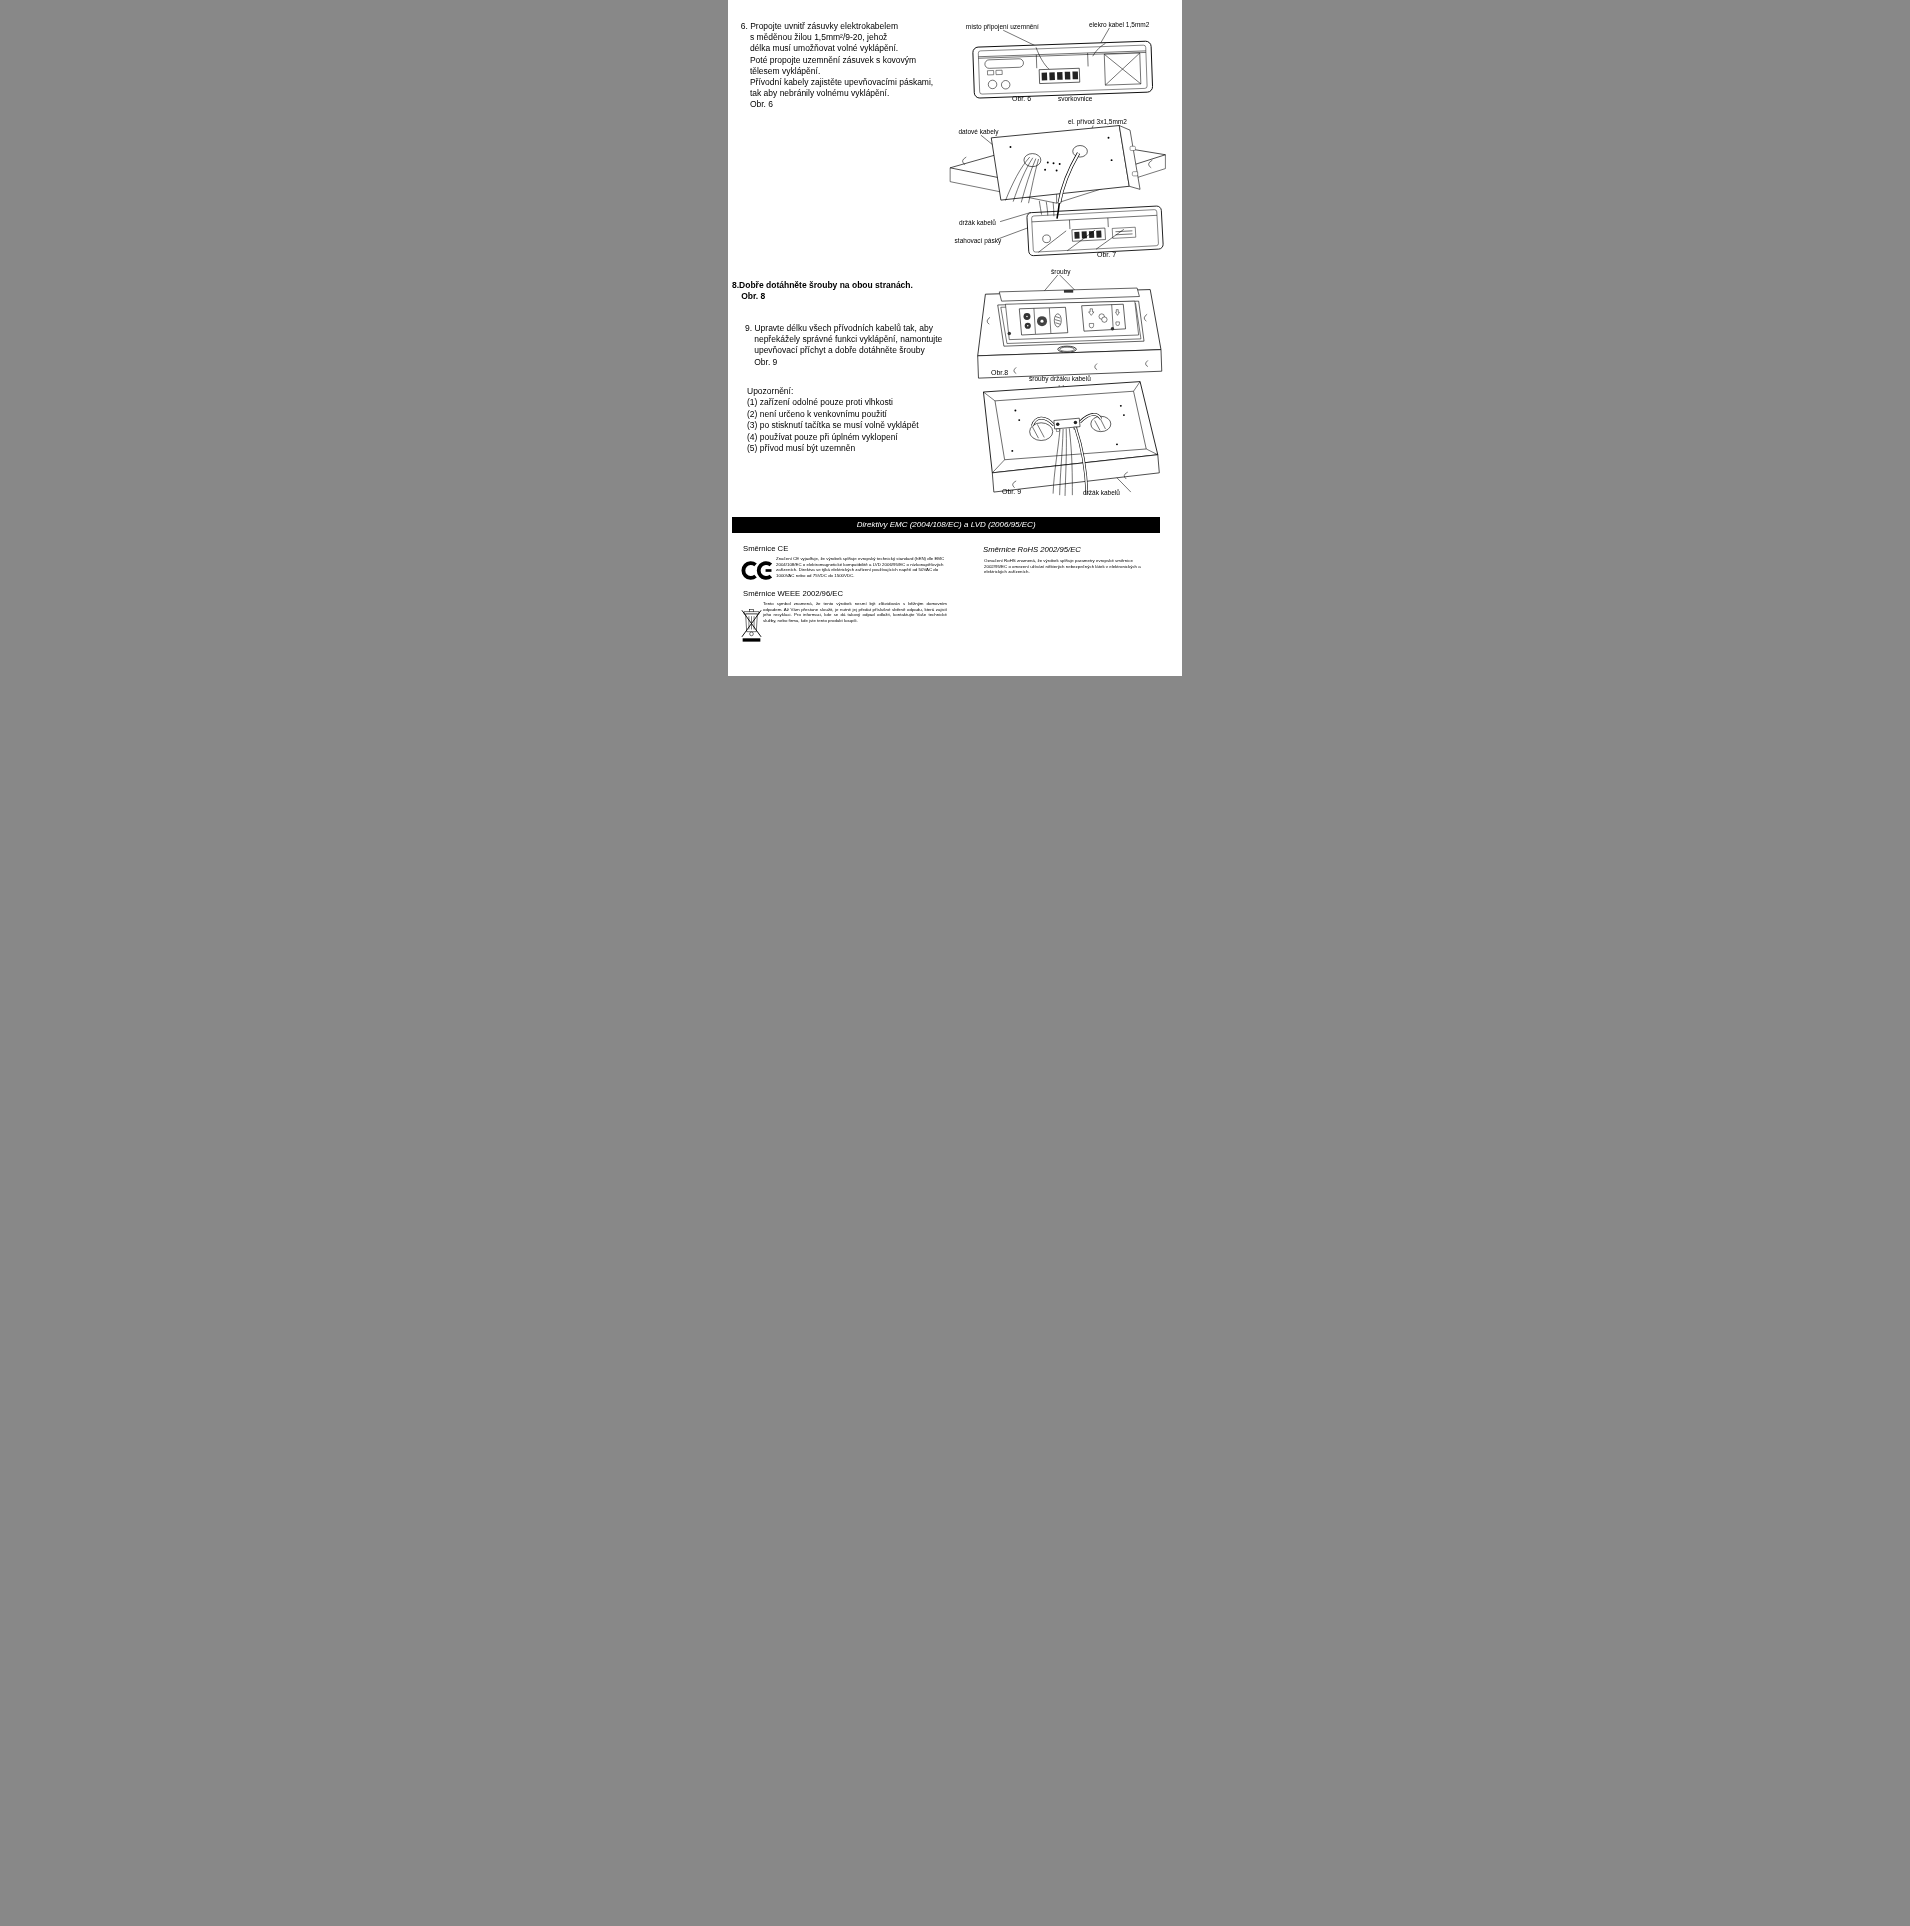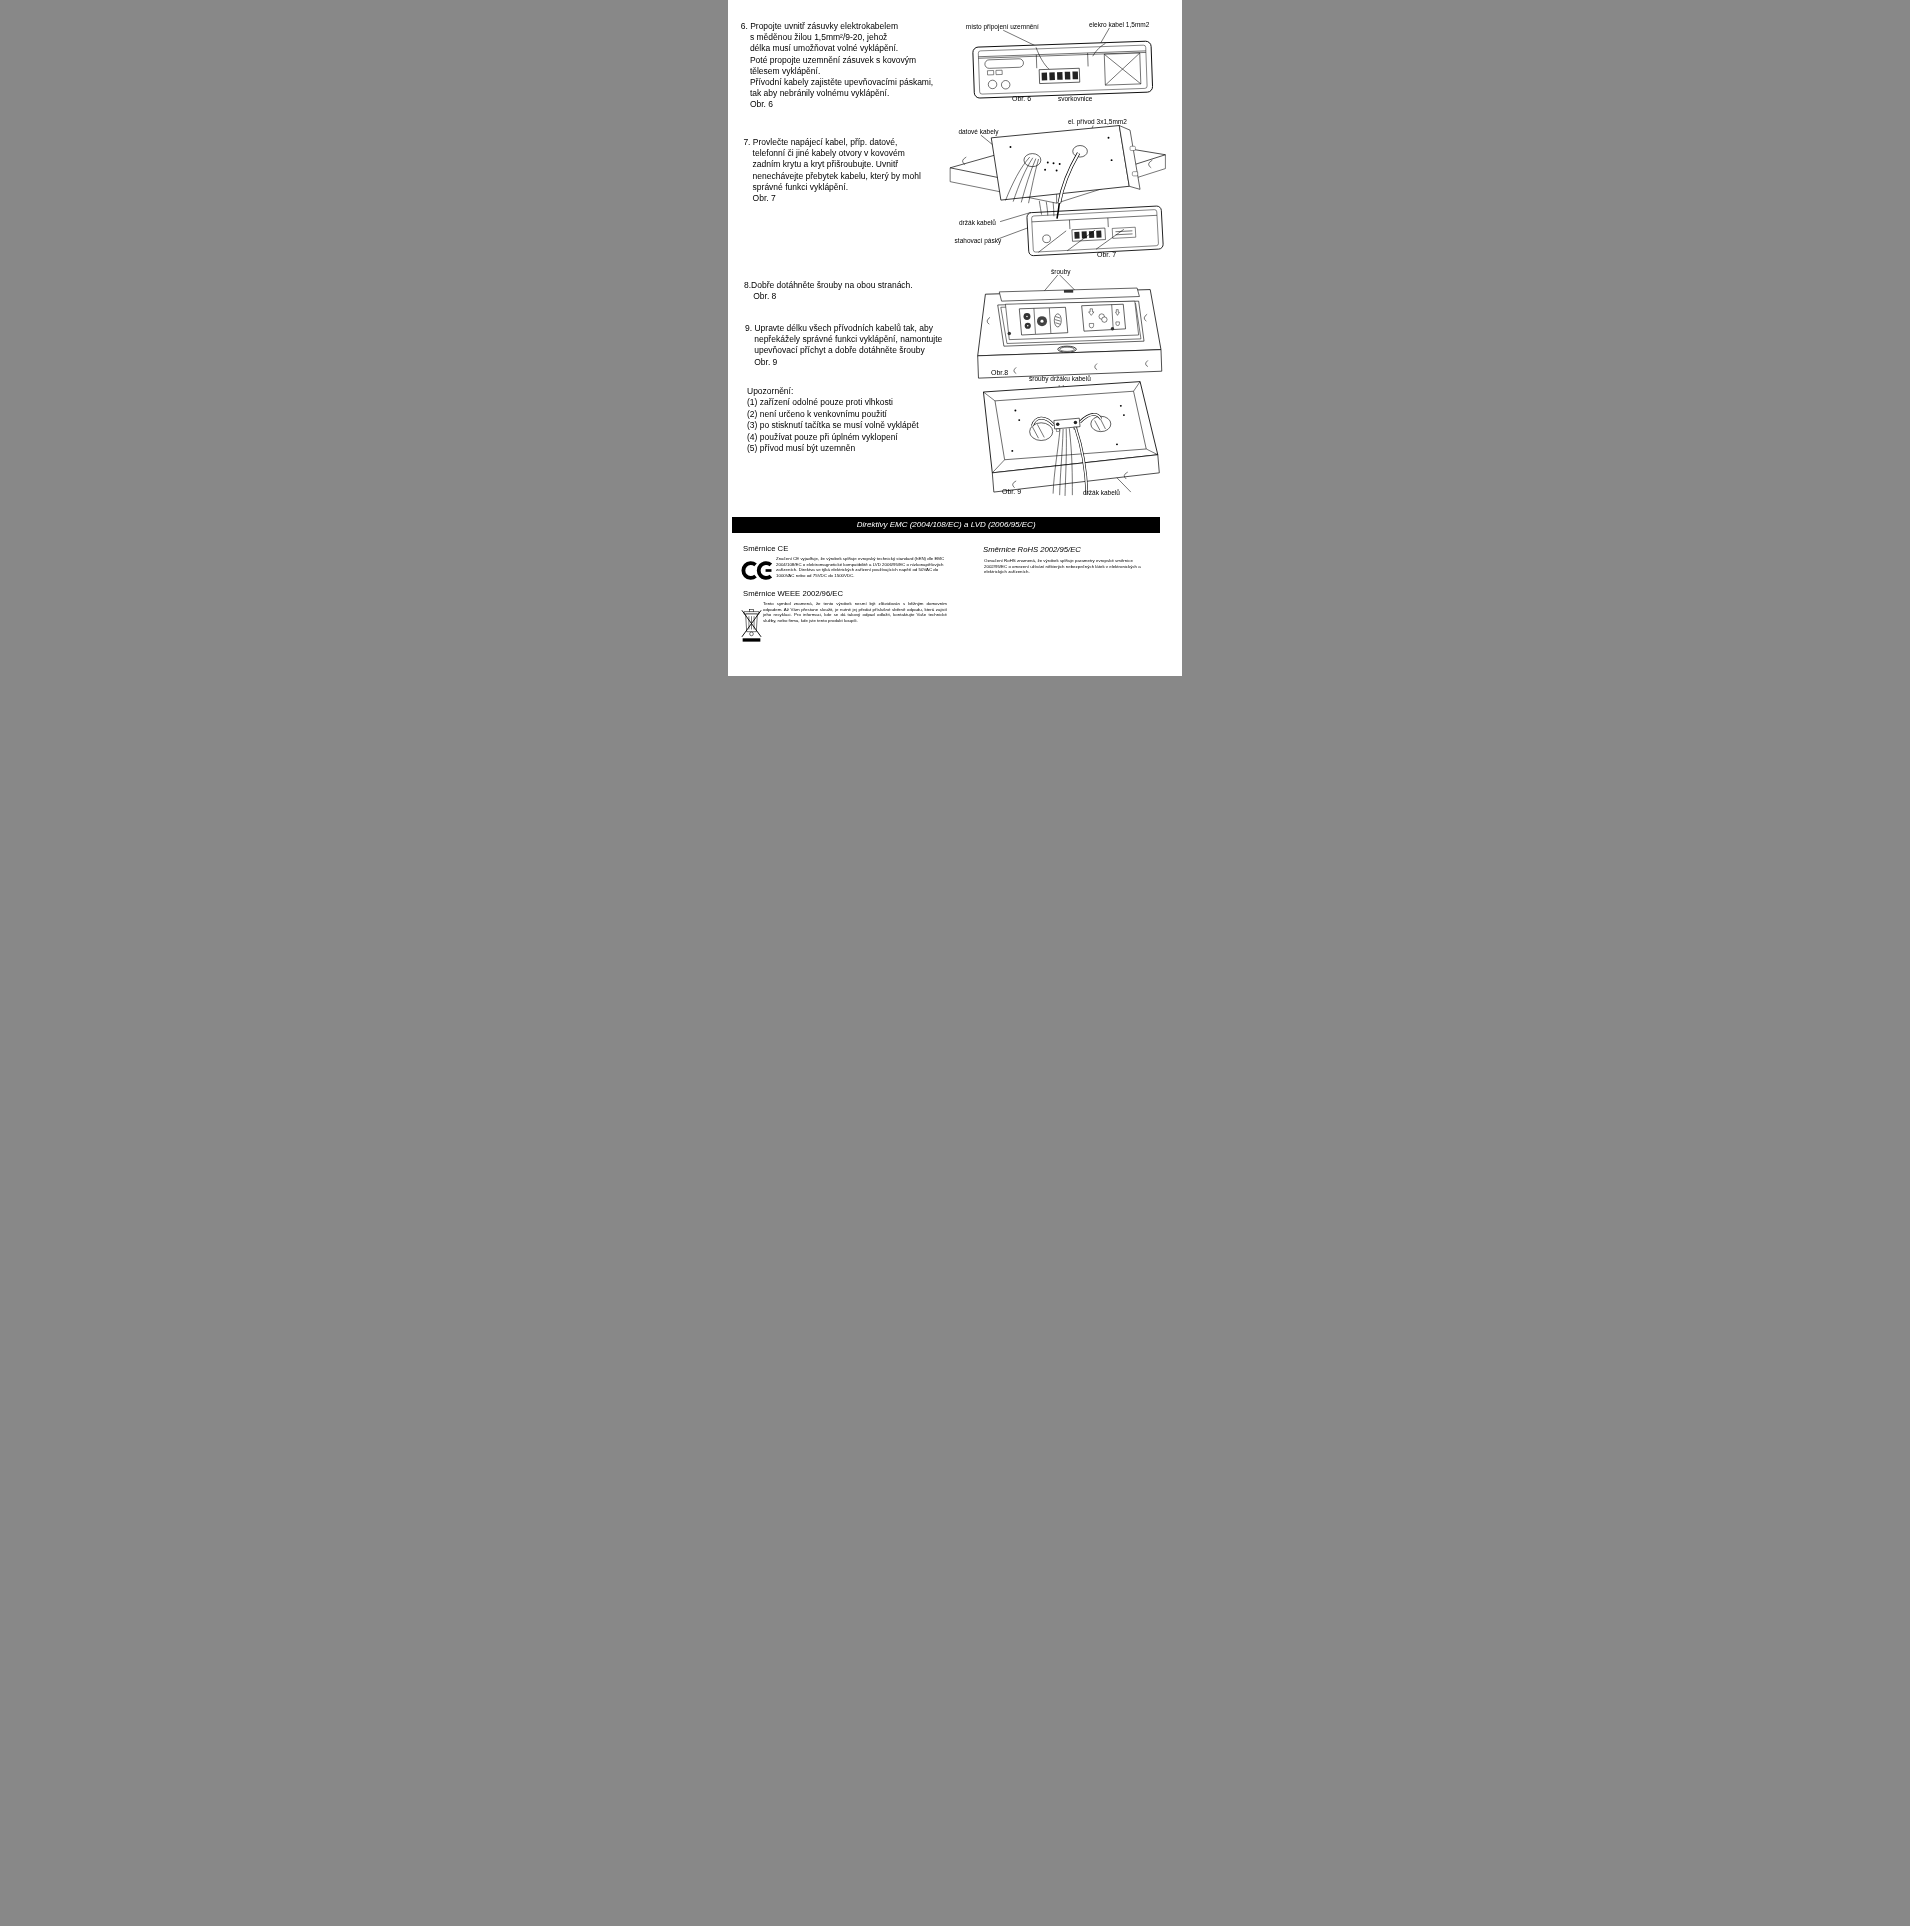--- a/index.html
+++ b/index.html
@@ -27,27 +27,21 @@
 <div class="page">
 
   <div class="step" style="left:12.7px;top:21px;width:235px;">6. Propojte uvnitř zásuvky elektrokabelem
 s měděnou žilou 1,5mm²/9-20, jehož
 délka musí umožňovat volné vyklápění.
 Poté propojte uzemnění zásuvek s kovovým
 tělesem vyklápění.
 Přívodní kabely zajistěte upevňovacími páskami,
 tak aby nebránily volnému vyklápění.
 Obr. 6</div>
-  <div class="step" style="left:15.4px;top:137px;width:223px;">7. Provlečte napájecí kabel, příp. datové,
-telefonní či jiné kabely otvory v kovovém
-zadním krytu a kryt přišroubujte. Uvnitř
-nenechávejte přebytek kabelu, který by mohl
-správné funkci vyklápění.
-Obr. 7</div>
-  <div class="step" style="left:16px;top:280px;width:227px;">8.Dobře dotáhněte šrouby na obou stranách.
+  <div class="step" style="left:4px;top:280px;width:227px;font-weight:bold;">8.Dobře dotáhněte šrouby na obou stranách.
 Obr. 8</div>
   <div class="step" style="left:17px;top:323px;width:235px;">9. Upravte délku všech přívodních kabelů tak, aby
 nepřekážely správné funkci vyklápění, namontujte
 upevňovací příchyt a dobře dotáhněte šrouby
 Obr. 9</div>
   <div class="notice">Upozornění:
 (1) zařízení odolné pouze proti vlhkosti
 (2) není určeno k venkovnímu použití
 (3) po stisknutí tačítka se musí volně vyklápět
 (4) používat pouze při úplném vyklopení

